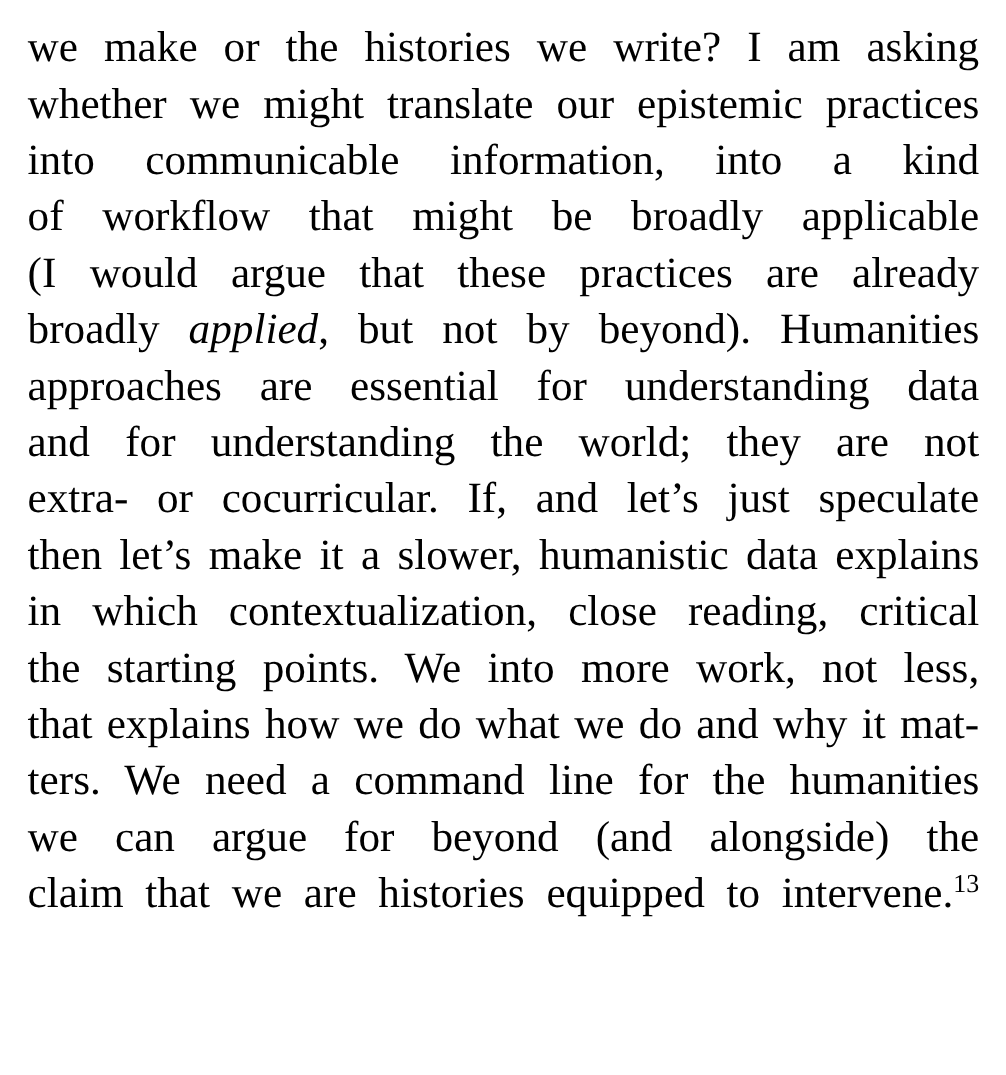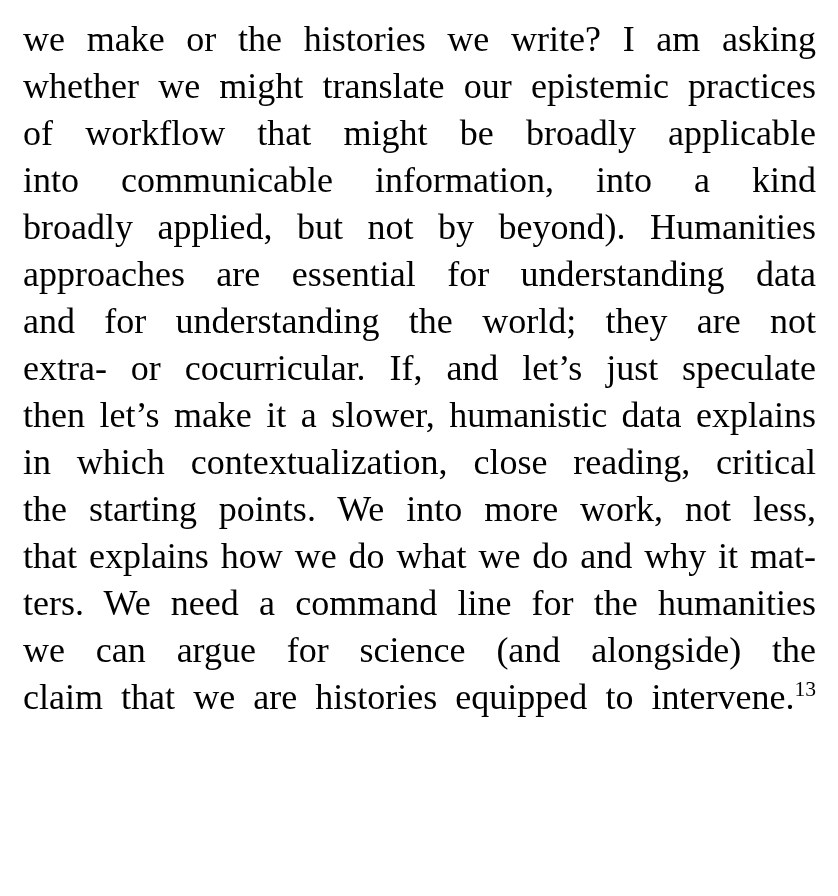--- a/index.html
+++ b/index.html
@@ -38,41 +38,43 @@
     text-align-last: justify;
     white-space: normal;
   }
   .line::after {
     content: "";
     display: inline-block;
     width: 100%;
     height: 0;
   }
   .seg-italic {
+    font-style: italic;
   }
   .seg-sup {
     font-size: 0.60em;
     vertical-align: super;
     line-height: 0;
   }
 </style>
 </head>
 <body>
 
 <div class="page">
   <div class="paragraph" id="paragraph">
       <div class="line"><span>we make or the histories we write? I am asking</span></div>
       <div class="line"><span>whether we might translate our epistemic practices</span></div>
+      <div class="line"><span>into communicable information, into a kind</span></div>
       <div class="line"><span>of workflow that might be broadly applicable</span></div>
-      <div class="line"><span>into communicable information, into a kind</span></div>
+      <div class="line"><span>(I would argue that these practices are already</span></div>
       <div class="line"><span>broadly </span><span class="seg-italic">applied</span><span>, but not by beyond). Humanities</span></div>
       <div class="line"><span>approaches are essential for understanding data</span></div>
       <div class="line"><span>and for understanding the world; they are not</span></div>
       <div class="line"><span>extra- or cocurricular. If, and let’s just speculate</span></div>
       <div class="line"><span>then let’s make it a slower, humanistic data explains</span></div>
       <div class="line"><span>in which contextualization, close reading, critical</span></div>
       <div class="line"><span>the starting points. We into more work, not less,</span></div>
       <div class="line"><span>that explains how we do what we do and why it mat-</span></div>
       <div class="line"><span>ters. We need a command line for the humanities</span></div>
-      <div class="line"><span>we can argue for science (and alongside) the</span></div>
+      <div class="line"><span>we can argue for beyond (and alongside) the</span></div>
       <div class="line"><span>claim that we are histories equipped to intervene.</span><span class="seg-sup">13</span></div>
     </div>
 </div>
 
 </body></html>

